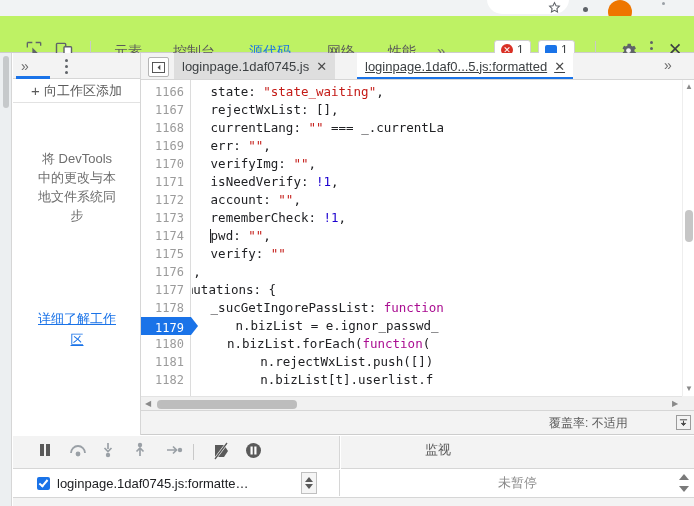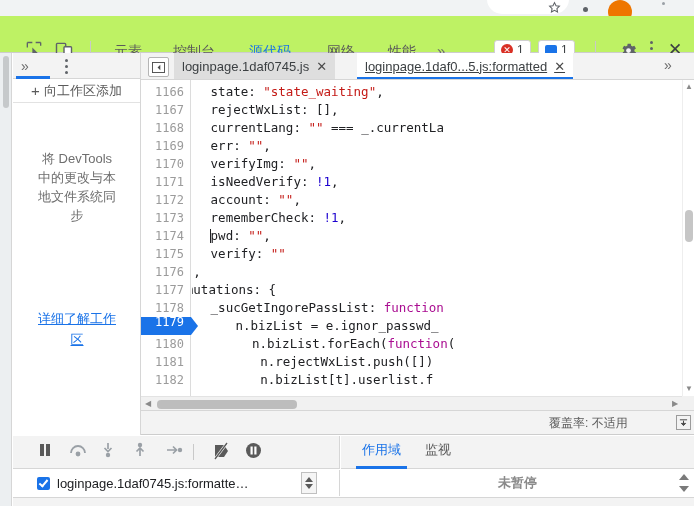--- a/index.html
+++ b/index.html
@@ -135,21 +135,21 @@
   .cbx{width:13px;height:13px;border-radius:2px;background:#1a73e8;position:relative;flex:none;cursor:pointer;}
   .cbx:after{content:"";position:absolute;left:4px;top:1px;width:3px;height:7px;border:solid #fff;
     border-width:0 2px 2px 0;transform:rotate(40deg);}
   .bp-name{font-size:13px;color:#202124;white-space:nowrap;overflow:hidden;}
   .spin{position:absolute;left:288px;top:36px;width:16px;height:22px;border:1px solid #c0c0c0;
     background:#f5f5f5;box-sizing:border-box;cursor:pointer;}
   .spin .u,.spin .d{position:absolute;left:3px;width:0;height:0;border-left:4px solid transparent;border-right:4px solid transparent;}
   .spin .u{top:4px;border-bottom:5px solid #5a5a5a;}
   .spin .d{bottom:4px;border-top:5px solid #5a5a5a;}
   .scope-body{position:absolute;left:328px;top:34px;width:353px;height:26px;background:#fff;
-    display:flex;align-items:center;justify-content:center;font-weight:bold;}
+    display:flex;align-items:center;justify-content:center;}
   .scope-txt{font-size:13px;color:#8a8a8a;}
   .scope-sb{position:absolute;right:4px;top:36px;width:12px;height:22px;cursor:pointer;}
   .scope-sb i{position:absolute;left:1px;width:0;height:0;border-left:5px solid transparent;border-right:5px solid transparent;}
   .scope-sb .u{top:2px;border-bottom:6px solid #7a7a7a;}
   .scope-sb .d{bottom:2px;border-top:6px solid #7a7a7a;}
   .dbg-foot{position:absolute;left:0;top:61px;width:681px;height:9px;background:#f3f3f3;border-top:1px solid #d6d6d6;box-sizing:border-box;}
 </style>
 </head>
 <body>
 
@@ -263,42 +263,42 @@
         <div class="lnum" style="top: 75px;">1170</div>
         <div class="lnum" style="top: 93px;">1171</div>
         <div class="lnum" style="top: 111px;">1172</div>
         <div class="lnum" style="top: 129px;">1173</div>
         <div class="lnum" style="top: 147px;">1174</div>
         <div class="lnum" style="top: 165px;">1175</div>
         <div class="lnum" style="top: 183px;">1176</div>
         <div class="lnum" style="top: 201px;">1177</div>
         <div class="lnum" style="top: 219px;">1178</div>
         <div class="bp" style="top: 237px;"></div>
-        <div class="lnum cur" style="top: 233px; padding-left: 16px;">1179</div>
+        <div class="lnum cur" style="top: 239px; padding-left: 16px;">1179</div>
         <div class="lnum" style="top: 255px;">1180</div>
         <div class="lnum" style="top: 273px;">1181</div>
         <div class="lnum" style="top: 291px;">1182</div>
       </div>
     <div class="code" id="codebody">
         <div class="cline" style="top: 3px; left: 18.6px;"><span>state: </span><span class="s-str">"state_waiting"</span><span>,</span></div>
         <div class="cline" style="top: 21px; left: 18.6px;"><span>rejectWxList: [],</span></div>
         <div class="cline" style="top: 39px; left: 18.6px;"><span>currentLang: </span><span class="s-str">""</span><span> === _.currentLa</span></div>
         <div class="cline" style="top: 57px; left: 18.6px;"><span>err: </span><span class="s-str">""</span><span>,</span></div>
         <div class="cline" style="top: 75px; left: 18.6px;"><span>verifyImg: </span><span class="s-str">""</span><span>,</span></div>
         <div class="cline" style="top: 93px; left: 18.6px;"><span>isNeedVerify: </span><span class="s-num">!1</span><span>,</span></div>
         <div class="cline" style="top: 111px; left: 18.6px;"><span>account: </span><span class="s-str">""</span><span>,</span></div>
         <div class="cline" style="top: 129px; left: 18.6px;"><span>rememberCheck: </span><span class="s-num">!1</span><span>,</span></div>
         <div class="cline" style="top: 147px; left: 18.6px;"><span>pwd: </span><span class="s-str">""</span><span>,</span></div>
         <div class="caret" style="top: 149px; left: 17.6px;"></div>
         <div class="cline" style="top: 165px; left: 18.6px;"><span>verify: </span><span class="s-str">""</span></div>
         <div class="cline" style="top: 183px; left: -6.2px;"><span>},</span></div>
         <div class="cline" style="top: 201px; left: -6.2px;"><span>mutations: {</span></div>
         <div class="cline" style="top: 219px; left: 18.6px;"><span>_sucGetIngorePassList: </span><span class="s-kw">function</span></div>
         <div class="cline" style="top: 237px; left: 43.4px;"><span>n.bizList = e.ignor_passwd_</span></div>
-        <div class="cline" style="top: 255px; left: 60px;"><span>n.bizList.forEach(</span><span class="s-kw">function</span><span>(</span></div>
+        <div class="cline" style="top: 255px; left: 35px;"><span>n.bizList.forEach(</span><span class="s-kw">function</span><span>(</span></div>
         <div class="cline" style="top: 273px; left: 68.2px;"><span>n.rejectWxList.push([])</span></div>
         <div class="cline" style="top: 291px; left: 68.2px;"><span>n.bizList[t].userlist.f</span></div>
       </div>
 
     <div class="vsb">
       <div class="arw" style="top:2px;">▲</div>
       <div class="thumb"></div>
       <div class="arw" style="bottom:2px;">▼</div>
     </div>
     <div class="hsb">
@@ -362,24 +362,20 @@
       <div class="dbg-ico" style="left:232px;">
         <svg width="17" height="17" viewBox="0 0 17 17">
             <circle cx="8.5" cy="8.5" r="7.5" fill="#5a5a5a"></circle>
             <rect x="5.5" y="4.5" width="2.2" height="8" fill="#fff"></rect>
             <rect x="9.3" y="4.5" width="2.2" height="8" fill="#fff"></rect>
           </svg>
       </div>
     </div>
 
     <div class="dbg-tabs">
-      <div class="dtab active" style="left:15px;">
-        <span>作用域</span>
-        <div class="und"></div>
-      </div>
       <div class="dtab" style="left:78px;">
         <span>监视</span>
       </div>
     </div>
 
     <div class="bp-row">
       <span class="cbx"></span>
       <span class="bp-name">loginpage.1daf0745.js:formatte…</span>
     </div>
     <div class="spin">

